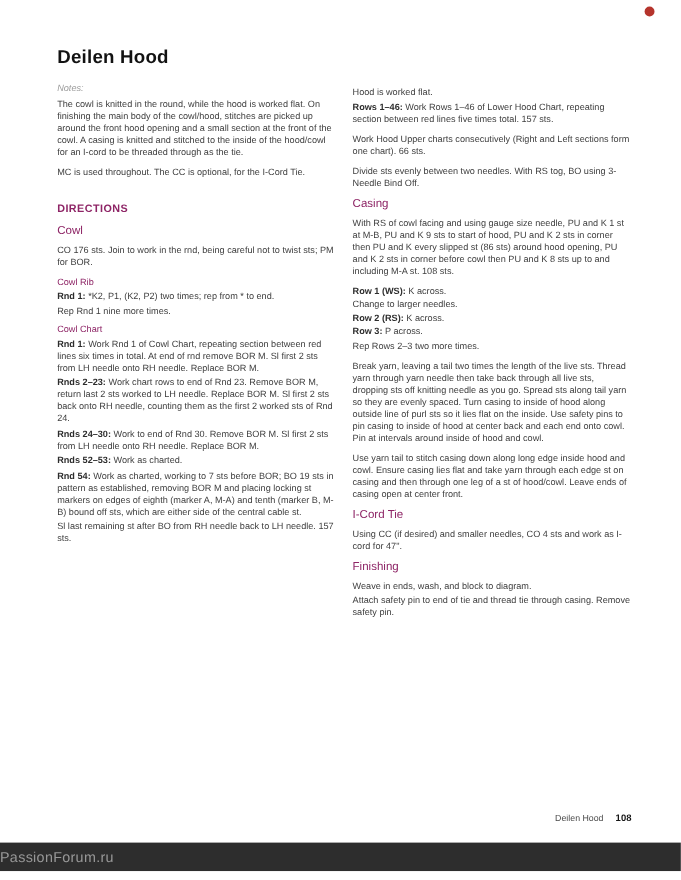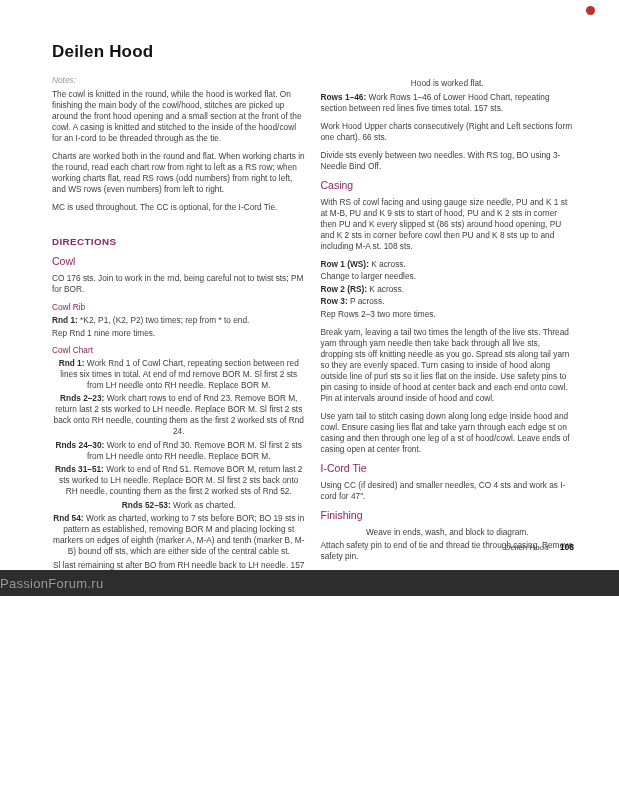--- a/index.html
+++ b/index.html
@@ -4,21 +4,21 @@
 <style>
   * { margin:0; padding:0; box-sizing:border-box; }
   html,body { width:619px; height:800px; }
   body {
     font-family:"Liberation Sans","DejaVu Sans",sans-serif;
     background:#ffffff;
     color:#3e3e3e;
   }
   .page {
     position:relative;
-    width:619px; height:596px;
+    width:619px; height:792px;
     background:#ffffff;
     overflow:hidden;
   }
   .corner-mark {
     position:absolute; top:6px; right:24px;
     width:9px; height:9px; border-radius:50%;
     background:var(--corner_mark,#b5342c);
   }
   .content {
     position:absolute; left:52px; top:42px; right:45px;
@@ -32,21 +32,21 @@
     letter-spacing:0.2px; margin-bottom:13px;
   }
   .notes-label {
     font-style:italic; color:#9b9b9b;
     font-size:8.3px; line-height:11px; margin-bottom:3px;
   }
   p {
     font-size:8.3px; line-height:11px; color:#3e3e3e;
     margin-bottom:7px;
   }
-  p.tight { margin-bottom:2.5px;text-align:center; }
+  p.tight { margin-bottom:2.5px; }
   p.line  { margin-bottom:1.5px; }
   .rows-block { margin-bottom:7px; }
   .lead { font-weight:bold; color:#2d2d2d; }
 
   .h2 {
     color:var(--accent,#8e2566);
     font-size:9.8px; font-weight:bold; letter-spacing:0.4px;
     margin:23px 0 8px;
   }
   .h3 {
@@ -81,37 +81,35 @@
 
   <div class="corner-mark"></div>
 
   <div class="content">
 
     <div class="col col-left">
       <h1 class="title">Deilen Hood</h1>
 
       <div class="notes-label">Notes:</div>
       <p>The cowl is knitted in the round, while the hood is worked flat. On finishing the main body of the cowl/hood, stitches are picked up around the front hood opening and a small section at the front of the cowl. A casing is knitted and stitched to the inside of the hood/cowl for an I-cord to be threaded through as the tie.</p>
-      <p>Charts are worked both in the round and flat. When working charts in the round, read each chart row from right to left as a RS row; when working charts flat, read RS rows (odd numbers) from right to left, and WS rows (even numbers) from left to right.</p>
       <p>MC is used throughout. The CC is optional, for the I-Cord Tie.</p>
 
       <div class="h2">DIRECTIONS</div>
 
       <div class="h3">Cowl</div>
       <p>CO 176 sts. Join to work in the rnd, being careful not to twist sts; PM for BOR.</p>
 
       <div class="h4">Cowl Rib</div>
       <p class="line"><strong class="lead">Rnd 1:</strong><span> *K2, P1, (K2, P2) two times; rep from * to end.</span></p>
       <p class="line">Rep Rnd 1 nine more times.</p>
 
       <div class="h4">Cowl Chart</div>
       <p class="tight"><strong class="lead">Rnd 1:</strong><span> Work Rnd 1 of Cowl Chart, repeating section between red lines six times in total. At end of rnd remove BOR M. Sl first 2 sts from LH needle onto RH needle. Replace BOR M.</span></p>
       <p class="tight"><strong class="lead">Rnds 2–23:</strong><span> Work chart rows to end of Rnd 23. Remove BOR M, return last 2 sts worked to LH needle. Replace BOR M. Sl first 2 sts back onto RH needle, counting them as the first 2 worked sts of Rnd 24.</span></p>
       <p class="tight"><strong class="lead">Rnds 24–30:</strong><span> Work to end of Rnd 30. Remove BOR M. Sl first 2 sts from LH needle onto RH needle. Replace BOR M.</span></p>
-      <p class="tight"><strong class="lead">Rnds 31–51:</strong><span> Work to end of Rnd 51. Remove BOR M, return last 2 sts worked to LH needle. Replace BOR M. Sl first 2 sts back onto RH needle, counting them as the first 2 worked sts of Rnd 52.</span></p>
       <p class="tight"><strong class="lead">Rnds 52–53:</strong><span> Work as charted.</span></p>
       <p class="tight"><strong class="lead">Rnd 54:</strong><span> Work as charted, working to 7 sts before BOR; BO 19 sts in pattern as established, removing BOR M and placing locking st markers on edges of eighth (marker A, M-A) and tenth (marker B, M-B) bound off sts, which are either side of the central cable st.</span></p>
       <p class="tight">Sl last remaining st after BO from RH needle back to LH needle. 157 sts.</p>
     </div>
 
     <div class="col col-right">
 
       <p class="tight">Hood is worked flat.</p>
       <p><strong class="lead">Rows 1–46:</strong><span> Work Rows 1–46 of Lower Hood Chart, repeating section between red lines five times total. 157 sts.</span></p>
       <p>Work Hood Upper charts consecutively (Right and Left sections form one chart). 66 sts.</p>

